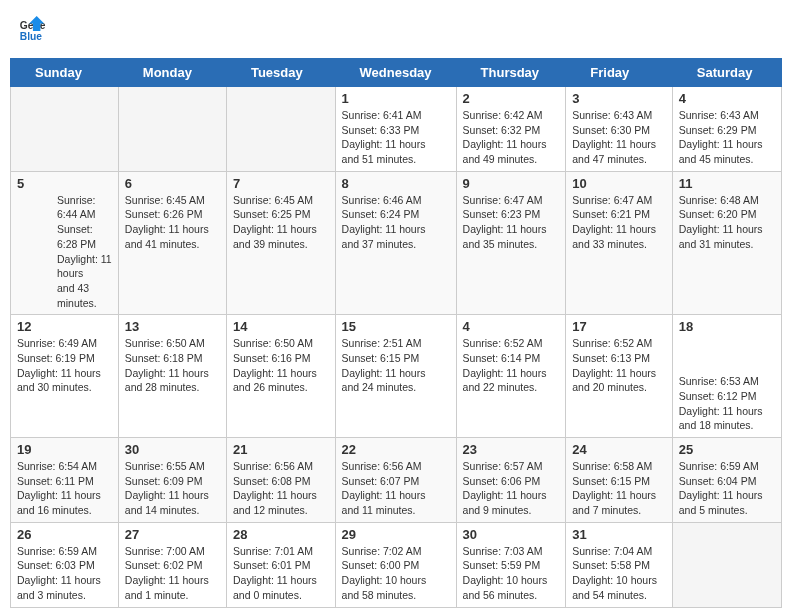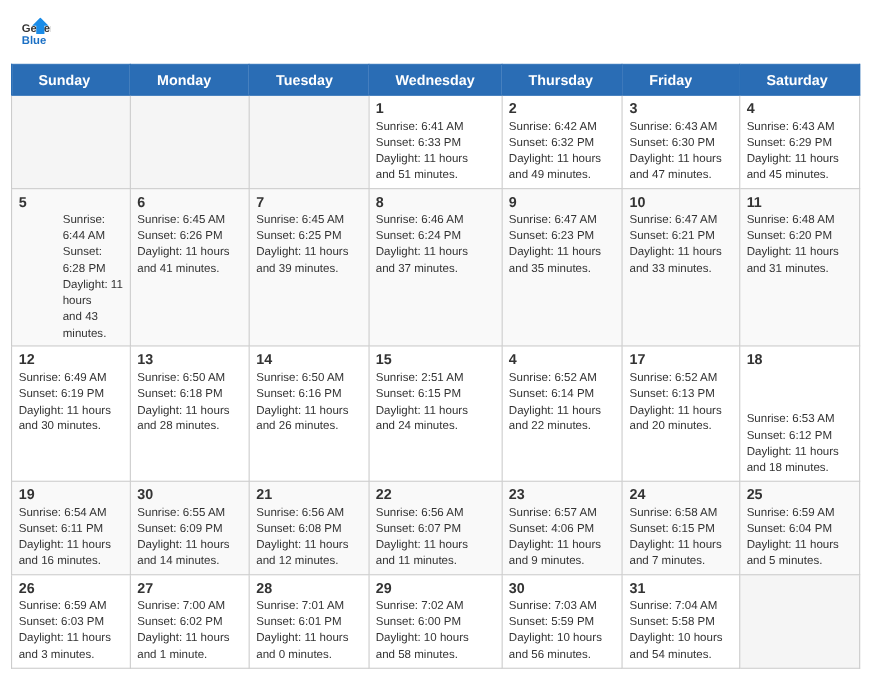--- a/index.html
+++ b/index.html
@@ -275,21 +275,21 @@
         <td>
           <span class="day-number">22</span>
           <div class="day-info" style="white-space: pre-line;">Sunrise: 6:56 AM
 Sunset: 6:07 PM
 Daylight: 11 hours
 and 11 minutes.</div>
         </td>
         <td>
           <span class="day-number">23</span>
           <div class="day-info" style="white-space: pre-line;">Sunrise: 6:57 AM
-Sunset: 4:06 PM
+Sunset: 6:06 PM
 Daylight: 11 hours
 and 9 minutes.</div>
         </td>
         <td>
           <span class="day-number">24</span>
           <div class="day-info" style="white-space: pre-line;">Sunrise: 6:58 AM
 Sunset: 6:15 PM
 Daylight: 11 hours
 and 7 minutes.</div>
         </td>

